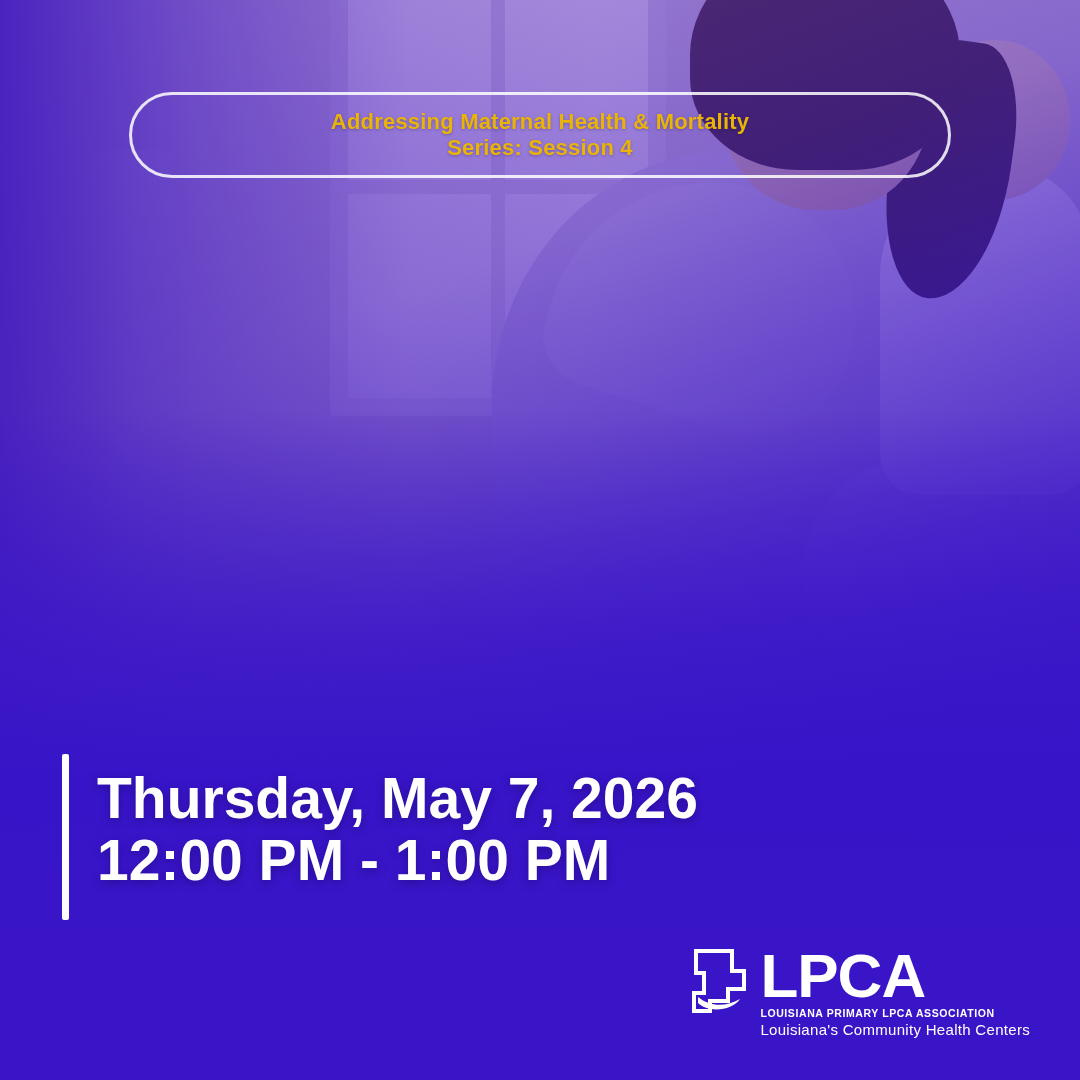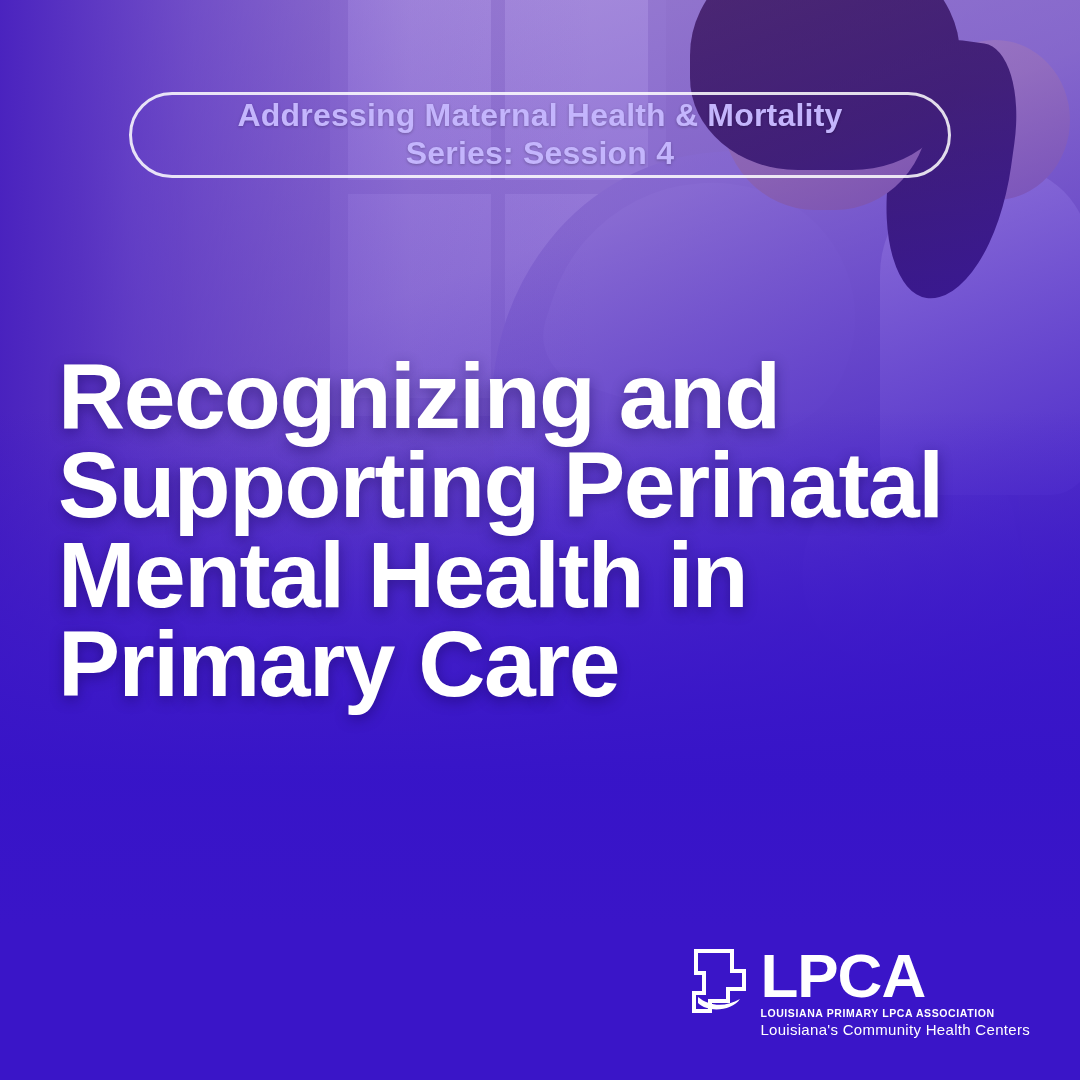--- a/index.html
+++ b/index.html
@@ -191,22 +191,22 @@
     height: 86px;
     border: 3px solid rgba(255,255,255,0.85);
     border-radius: 43px;
     display: flex;
     align-items: center;
     justify-content: center;
     text-align: center;
     box-sizing: border-box;
   }
   .badge-text {
-    color: #c4b5fd;
-    font-size: 32px;
+    color: #eab308;
+    font-size: 22px;
     font-weight: bold;
     line-height: 1.18;
     letter-spacing: 0.2px;
     white-space: pre-line;
     text-shadow: 0 1px 3px rgba(0,0,0,0.25);
   }
 
   
   .title {
     position: absolute;
@@ -309,25 +309,26 @@
 
   <div class="overlay-tint"></div>
   <div class="overlay-left"></div>
   <div class="overlay-bottom"></div>
 
   <div class="badge">
     <div class="badge-text">Addressing Maternal Health &amp; Mortality
 Series: Session 4</div>
   </div>
 
-  <div class="title">Recognizing and
-Supporting Perinatal
-Mental Health in
-Primary Care</div>
-
+
+  <div class="date-block">
+    <div class="date-rule"></div>
+    <div class="date-text">Thursday, May 7, 2026
+12:00 PM - 1:00 PM</div>
+  </div>
 
   <div class="logo">
     <div class="logo-mark">
       <svg viewBox="0 0 62 68" width="62" height="68" aria-hidden="true">
         <path d="M8 2 H44 V22 H56 V40 H40 L40 52 H22 L22 62 H6 V44 H16 V24 H8 Z" fill="none" stroke="#ffffff" stroke-width="4"></path>
         <path d="M10 48 C22 58, 38 58, 52 50 C44 62, 20 64, 10 54 Z" fill="#ffffff"></path>
       </svg>
     </div>
     <div class="logo-right">
       <div class="logo-word">LPCA</div>

